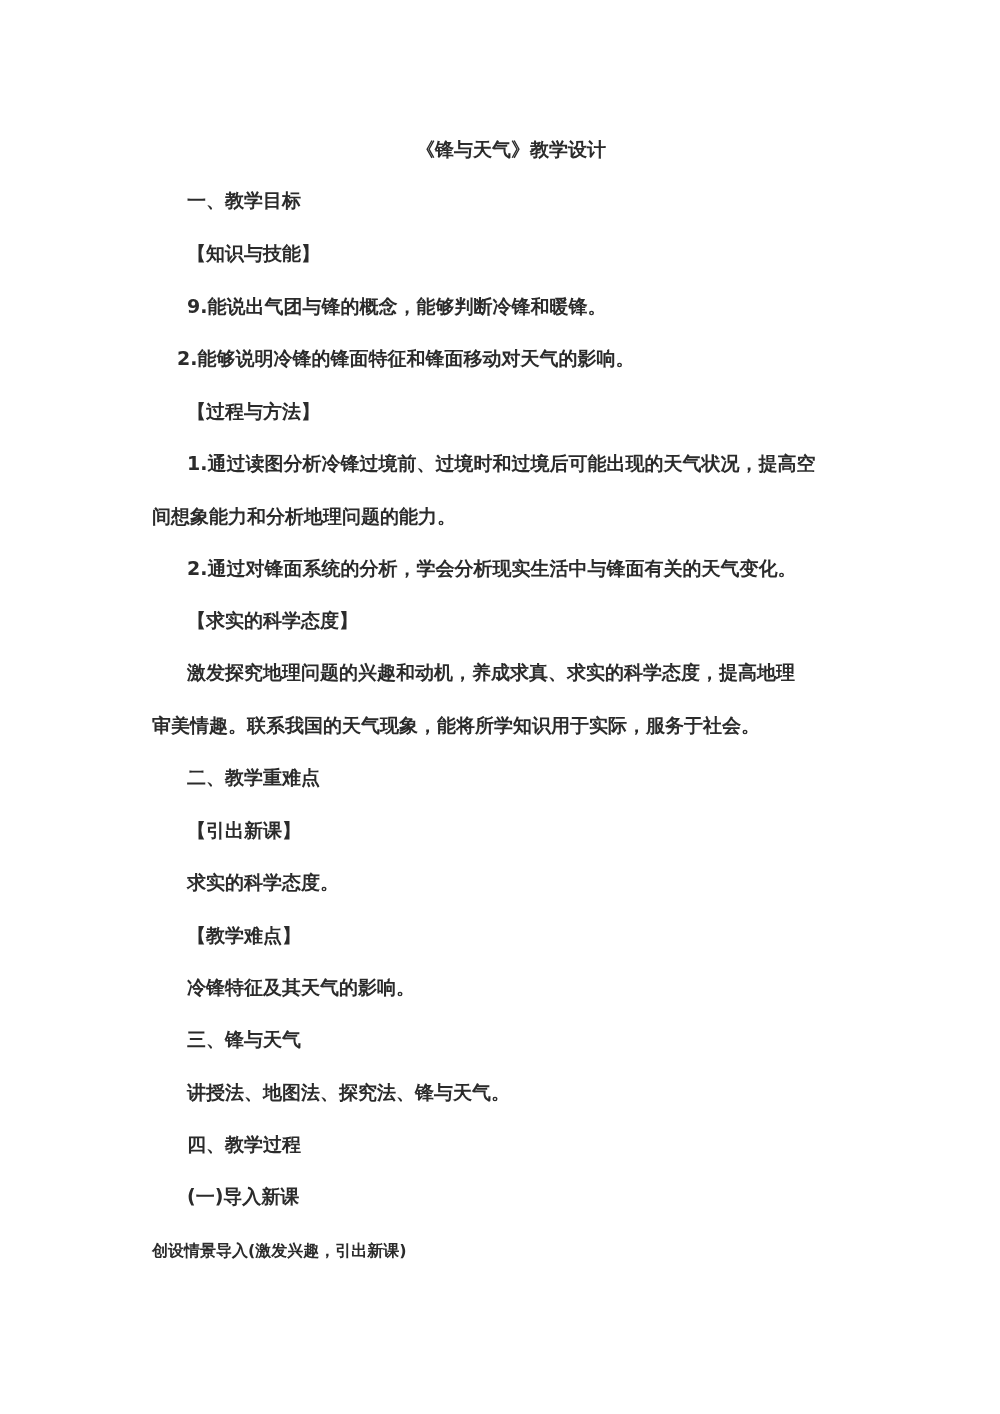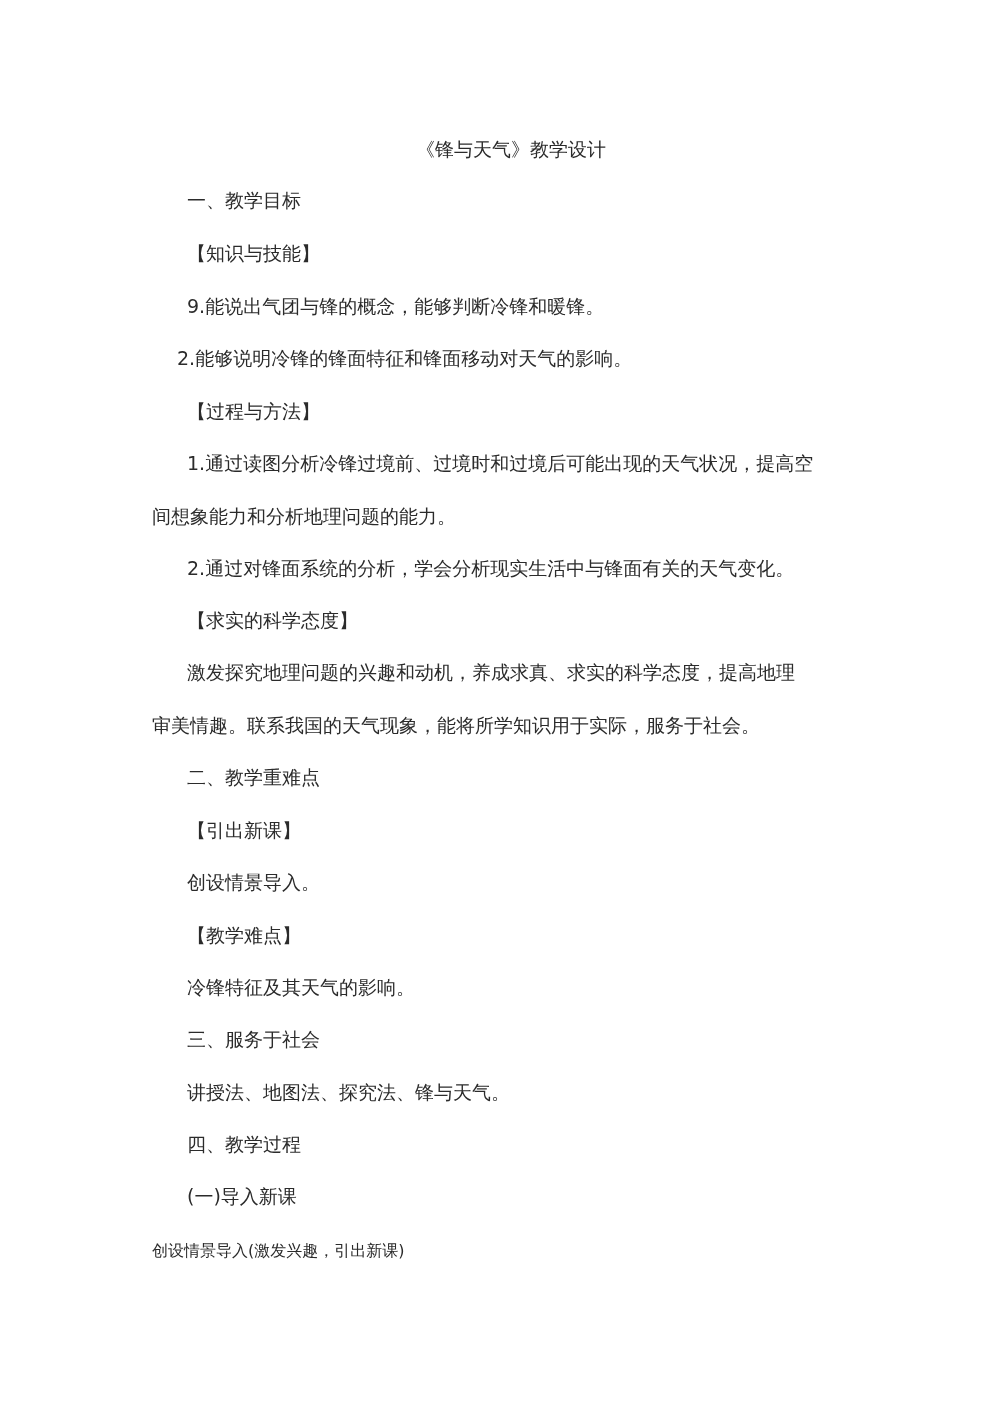--- a/index.html
+++ b/index.html
@@ -1,18 +1,18 @@
 <!DOCTYPE html>
 <html><head>
   <meta charset="utf-8">
   <style>
     html, body { margin: 0; padding: 0; background: #ffffff; }
     body { width: 1000px; height: 1414px; position: relative; overflow: hidden;
            font-family: "DejaVu Sans", "Liberation Sans", sans-serif; color: #2b2b2b; }
-    .line { position: absolute; font-size: 19px; line-height: 24px; white-space: nowrap; letter-spacing: 0px; }
+    .line { position: absolute; font-size: 19px; line-height: 24px; white-space: nowrap; letter-spacing: 0px; font-weight: bold; }
     .title { left: 416px; top: 137px; }
     .small { font-size: 16px; line-height: 20px; }
   </style>
 </head>
 <body>
 
 <div>
   <div class="line title">《锋与天气》教学设计</div>
 
   <div class="line" style="left:187px;top:188px">一、教学目标</div>
@@ -21,22 +21,22 @@
   <div class="line" style="left:177px;top:346px">2.能够说明冷锋的锋面特征和锋面移动对天气的影响。</div>
   <div class="line" style="left:187px;top:399px">【过程与方法】</div>
   <div class="line" style="left:187px;top:451px">1.通过读图分析冷锋过境前、过境时和过境后可能出现的天气状况，提高空</div>
   <div class="line" style="left:152px;top:504px">间想象能力和分析地理问题的能力。</div>
   <div class="line" style="left:187px;top:556px">2.通过对锋面系统的分析，学会分析现实生活中与锋面有关的天气变化。</div>
   <div class="line" style="left:187px;top:608px">【求实的科学态度】</div>
   <div class="line" style="left:187px;top:660px">激发探究地理问题的兴趣和动机，养成求真、求实的科学态度，提高地理</div>
   <div class="line" style="left:152px;top:713px">审美情趣。联系我国的天气现象，能将所学知识用于实际，服务于社会。</div>
   <div class="line" style="left:187px;top:765px">二、教学重难点</div>
   <div class="line" style="left:187px;top:818px">【引出新课】</div>
-  <div class="line" style="left:187px;top:870px">创设情景导入。</div>
+  <div class="line" style="left:187px;top:870px">求实的科学态度。</div>
   <div class="line" style="left:187px;top:923px">【教学难点】</div>
   <div class="line" style="left:187px;top:975px">冷锋特征及其天气的影响。</div>
-  <div class="line" style="left:187px;top:1027px">三、服务于社会</div>
+  <div class="line" style="left:187px;top:1027px">三、锋与天气</div>
   <div class="line" style="left:187px;top:1080px">讲授法、地图法、探究法、锋与天气。</div>
   <div class="line" style="left:187px;top:1132px">四、教学过程</div>
   <div class="line" style="left:187px;top:1184px">(一)导入新课</div>
 
   <div class="line small" style="left:152px;top:1241px">创设情景导入(激发兴趣，引出新课)</div>
 </div>
 
 </body></html>

